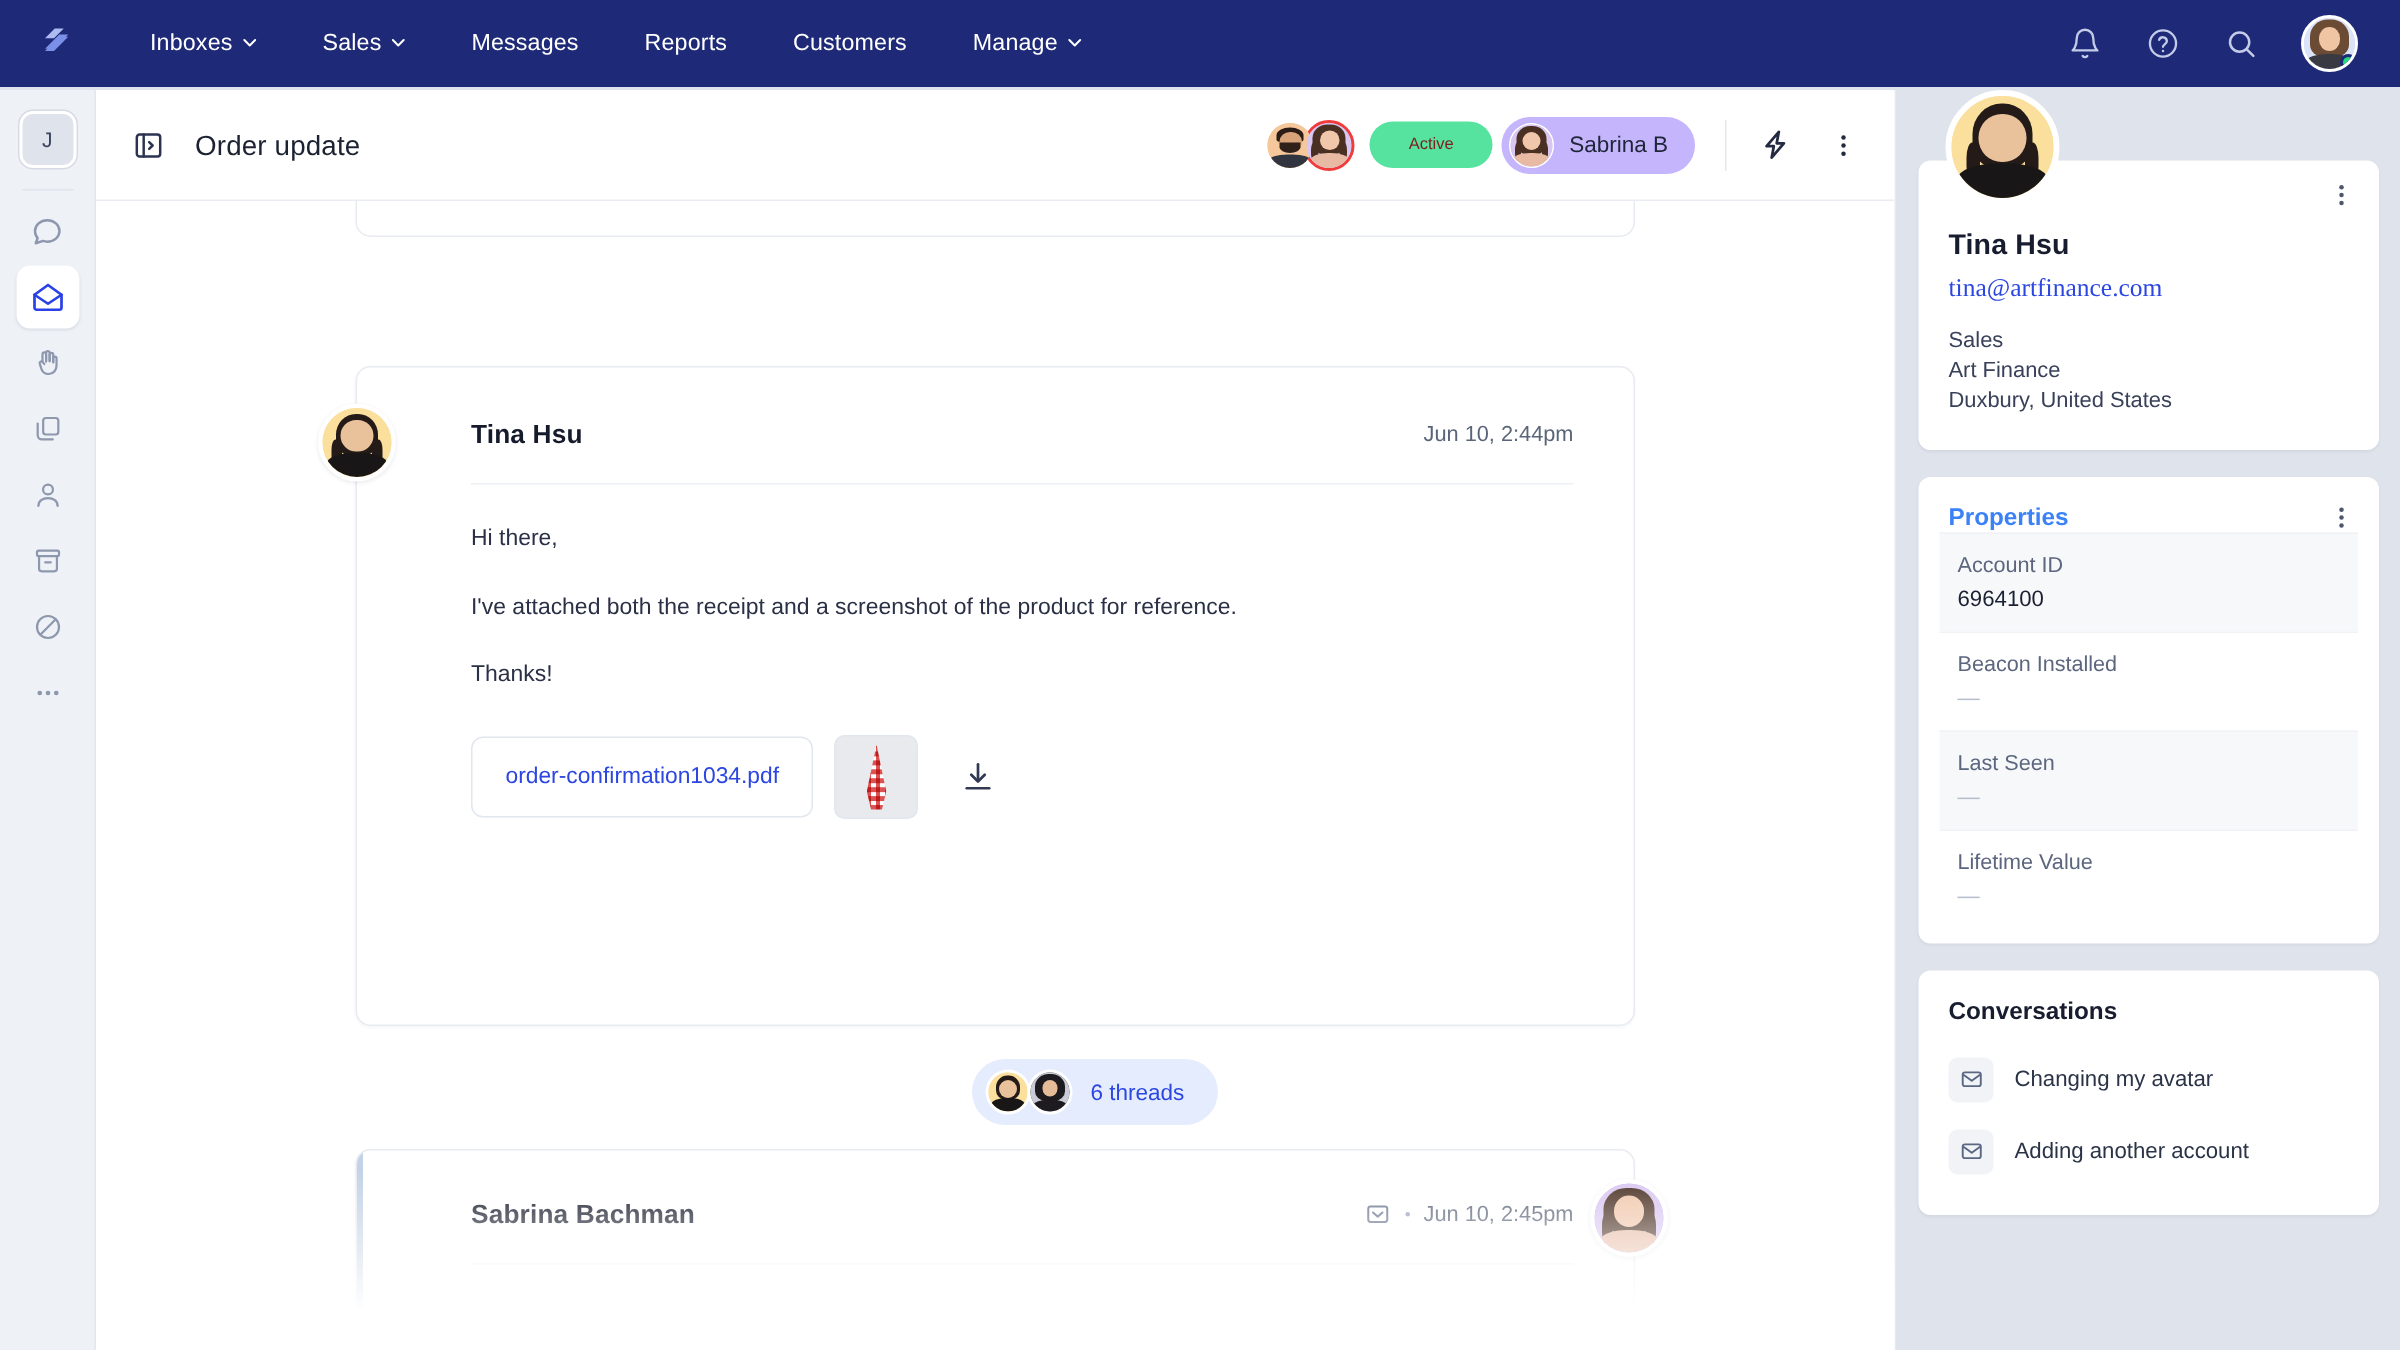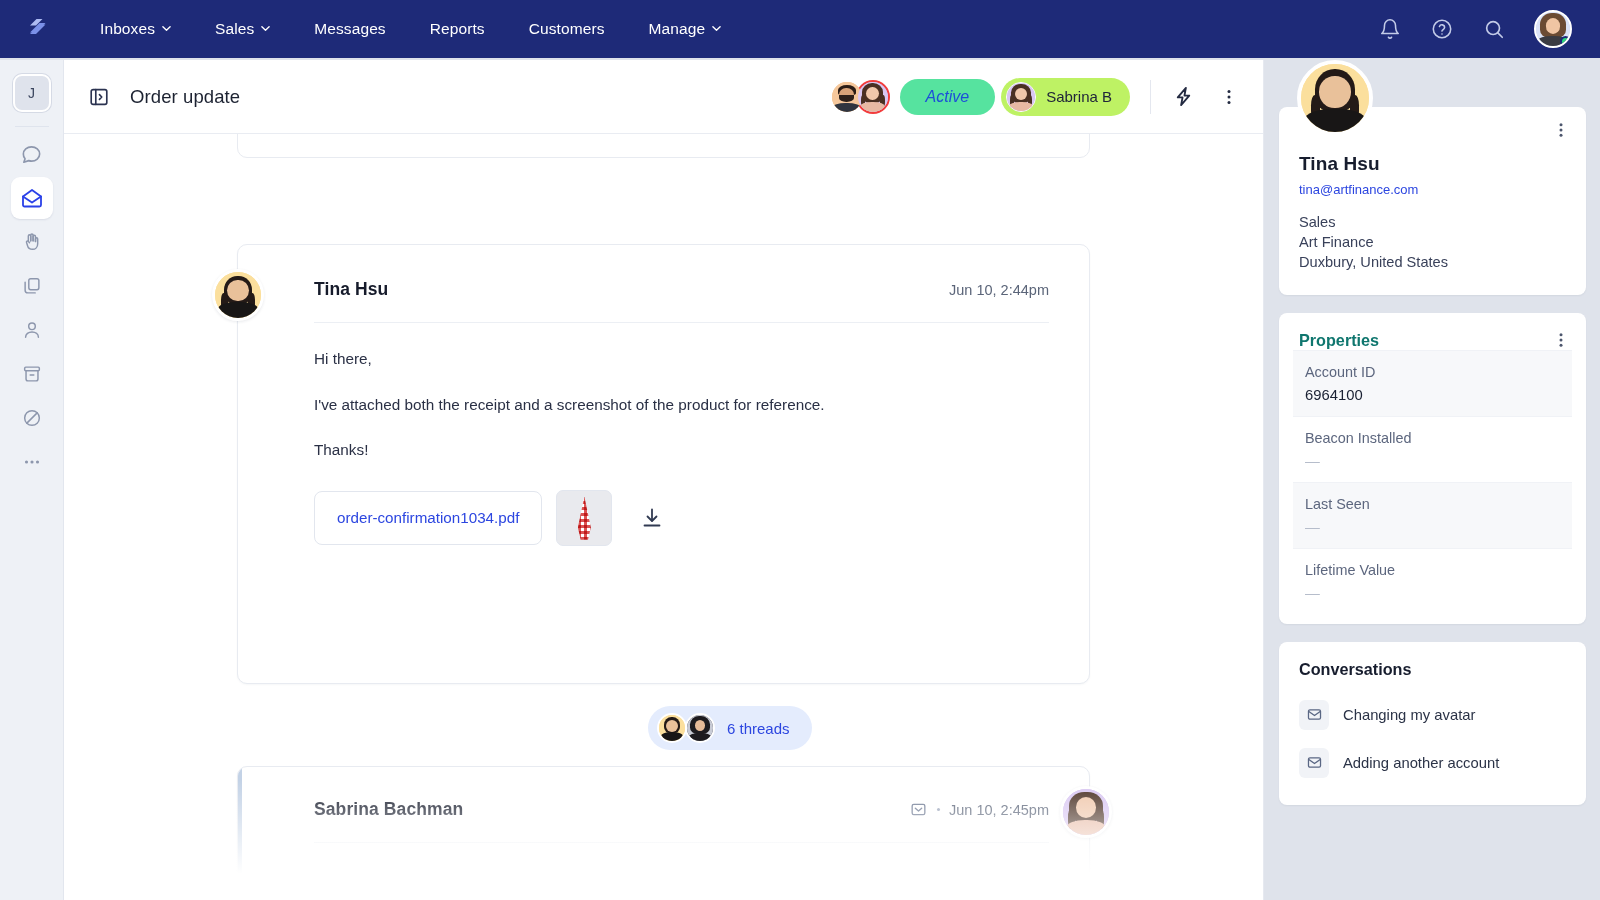--- a/index.html
+++ b/index.html
@@ -77,25 +77,25 @@
   .panel-icon { width: 22px; height: 22px; color: #2b3350; cursor: pointer; }
   .panel-icon svg { display: block; }
   .conv-title { margin-left: 20px; font-size: 18.5px; color: #1c2231; letter-spacing: .1px; }
   .header-right { margin-left: auto; display: flex; align-items: center; gap: 0; }
 
   .stack { display: flex; align-items: center; margin-right: 10px; }
   .stack .av { width: 34px; height: 34px; border-radius: 50%; border: 2px solid #fff; overflow: hidden; background: #f0c08a; }
   .stack .av:nth-child(2) { margin-left: -8px; border: 2.5px solid #f23c3c; background: #cbb6e0; }
 
   .pill-active {
-    background: #56e39f; color: #1d4ed8; font-size: 16px;
-    padding: 10px 26px; border-radius: 20px; cursor: pointer; line-height: 1; font-style: italic;
+    background: #56e39f; color: #7f1d1d; font-size: 11px;
+    padding: 10px 26px; border-radius: 20px; cursor: pointer; line-height: 1;
   }
   .assignee {
-    display: flex; align-items: center; gap: 10px; background: #bef264;
+    display: flex; align-items: center; gap: 10px; background: #c4b5fd;
     border-radius: 20px; padding: 4px 18px 4px 5px; margin-left: 6px; cursor: pointer;
   }
   .assignee .av { width: 30px; height: 30px; border-radius: 50%; overflow: hidden; background: #c9b4e8; border: 1.5px solid #fff; }
   .assignee span { font-size: 15px; color: #20263a; }
   .hdr-sep { width: 1px; height: 34px; background: #e4e7ef; margin: 0 20px; }
   .hdr-icon { width: 24px; height: 24px; color: #232a41; cursor: pointer; display:flex; align-items:center; justify-content:center;}
   .hdr-icon svg { display:block; }
   .hdr-icon.kebab { margin-left: 22px; }
 
   .conv-body { position: relative; height: 766px; padding: 0 0 0 0; }
@@ -173,26 +173,26 @@
   .card { background: #ffffff; border-radius: 8px; box-shadow: 0 1px 2px rgba(25,35,60,.06); }
 
   .contact-card { margin-top: 47px; padding: 46px 20px 22px; position: relative; }
   .contact-avatar {
     position: absolute; top: -47px; left: 18px; width: 76px; height: 76px;
     border-radius: 50%; border: 4px solid #fff; overflow: hidden; background: #fbdf9d;
   }
   .contact-kebab { position: absolute; top: 14px; right: 16px; width: 18px; height: 18px; color: #4d566d; cursor: pointer; }
   .contact-kebab svg { display:block; }
   .contact-name { font-size: 19px; color: #171d2e; font-weight: bold; letter-spacing: .1px; }
-  .contact-email { font-size: 13px; color: #2c46e0; margin-top: 7px; cursor: pointer; }
+  .contact-email { font-size: 17px; color: #2c46e0; margin-top: 7px; cursor: pointer; font-family: Liberation Serif, serif; }
   .contact-lines { margin-top: 16px; }
   .contact-lines div { font-size: 14.6px; color: #39415a; line-height: 1.37; }
 
   .props-card { margin-top: 18px; padding: 18px 0 10px; position: relative; }
-  .props-head { font-size: 16.2px; color: #0f766e; font-weight: bold; padding: 0 20px 0; }
+  .props-head { font-size: 16.2px; color: #3b82f6; font-weight: bold; padding: 0 20px 0; }
   .props-kebab { position: absolute; top: 18px; right: 16px; width: 18px; height: 18px; color: #4d566d; cursor: pointer; }
   .props-kebab svg { display:block; }
   .prop-row { margin: 0 14px; padding: 13px 12px 13px; border-top: 1px solid #f0f2f6; }
   .prop-row:first-of-type { border-top: none; margin-top: 12px; }
   .prop-row:nth-child(odd of .prop-row) { }
   .prop-row.shade { background: #f7f8fa; }
   .prop-label { font-size: 14.4px; color: #5c667e; }
   .prop-value { font-size: 14.8px; color: #1a2133; margin-top: 7px; }
   .prop-value.empty { color: #b6bdcb; }
 

